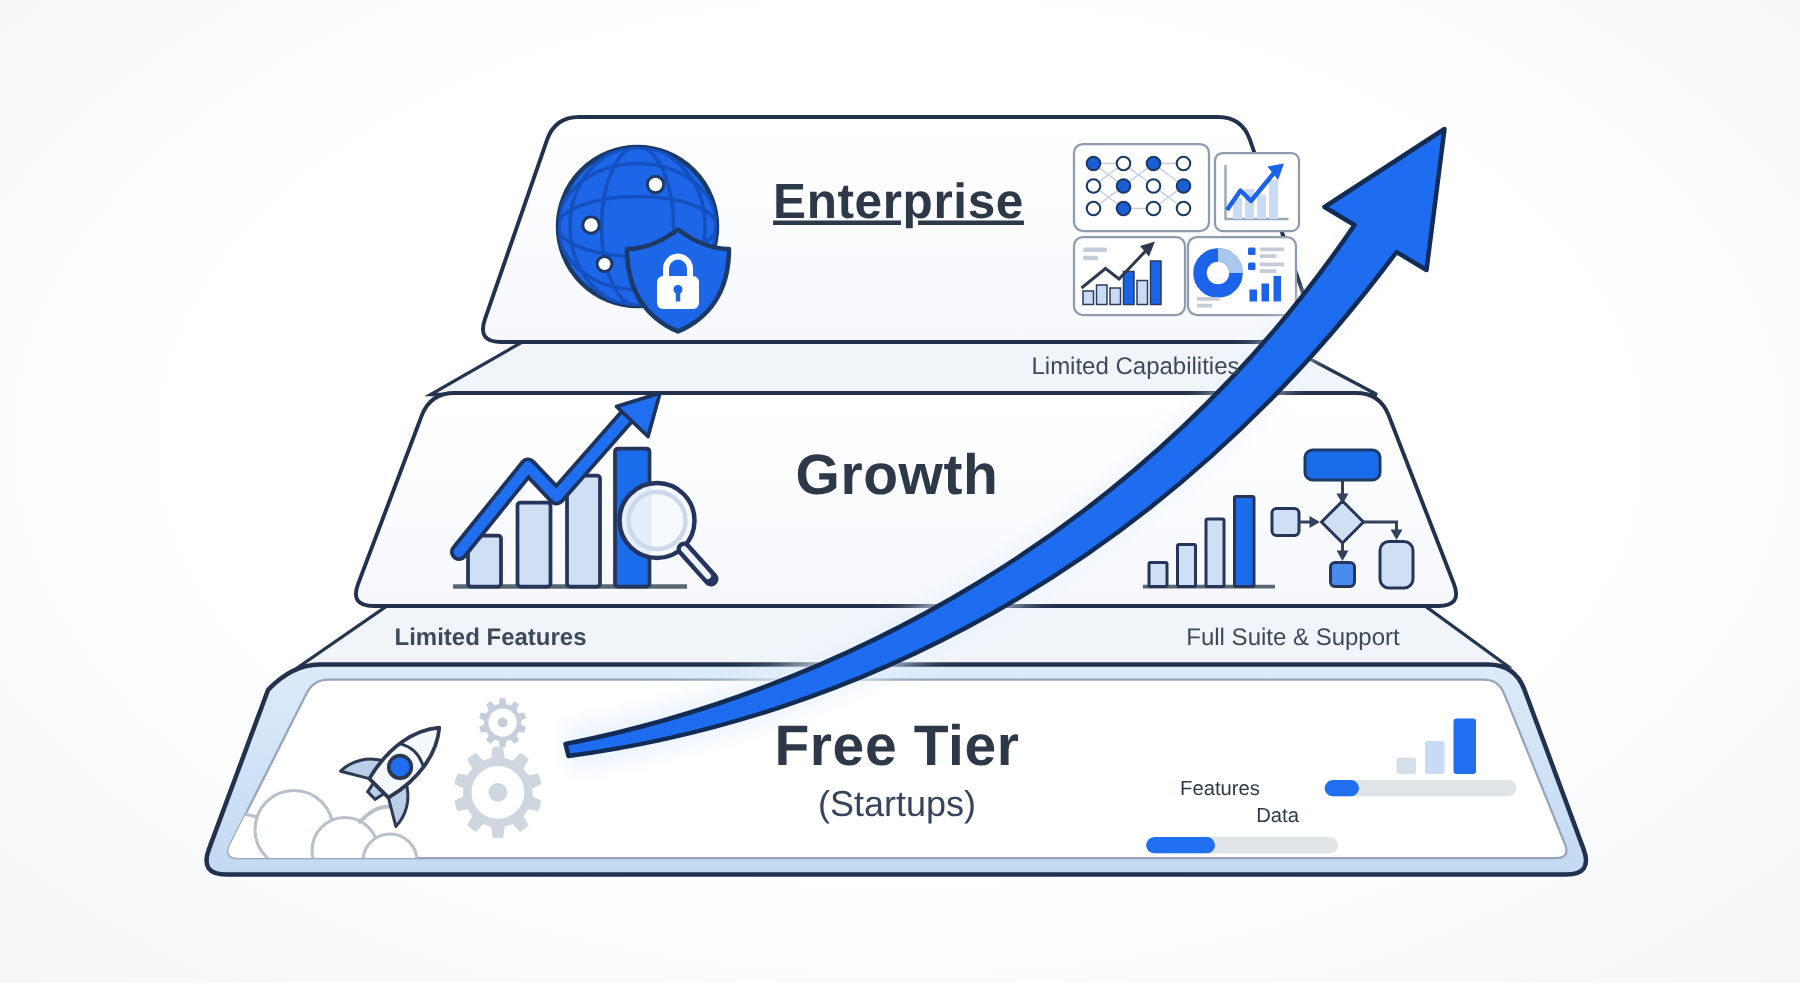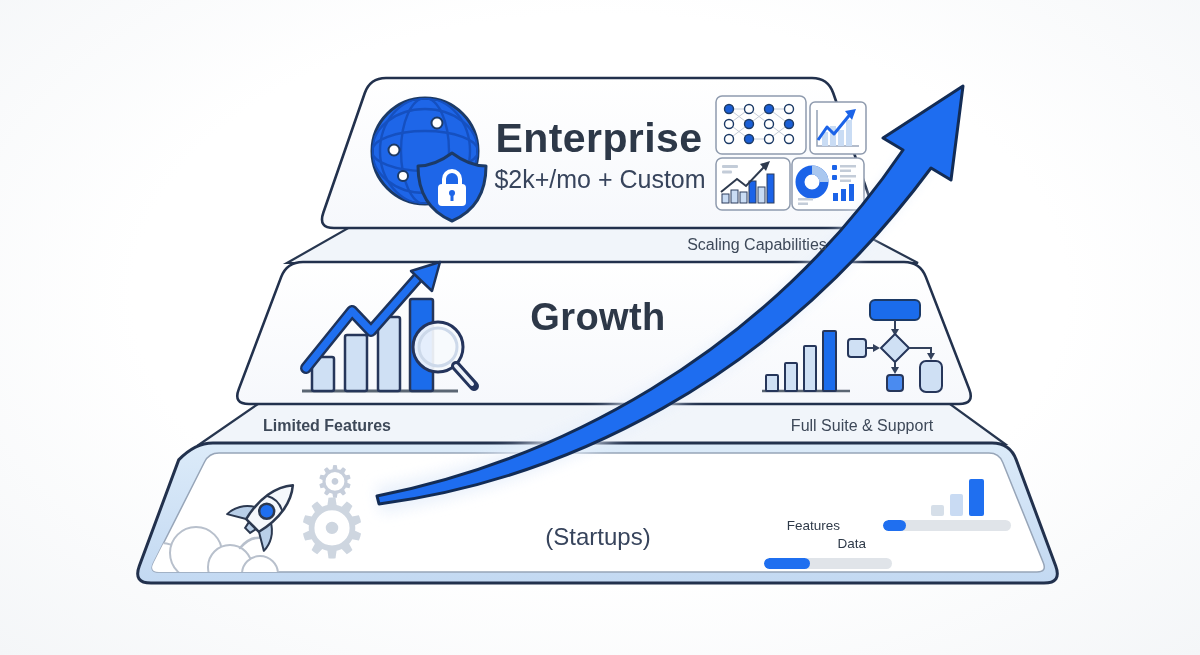--- a/index.html
+++ b/index.html
@@ -7,21 +7,21 @@
     width:1200px;height:655px;overflow:hidden;
     font-family:"Liberation Sans", sans-serif;
     background:radial-gradient(ellipse at 50% 45%, #ffffff 55%, #f4f6f8 100%);
   }
   .stage{position:relative;width:1200px;height:655px;}
   .stage > svg{position:absolute;left:0;top:0;}
   .t{position:absolute;transform:translateX(-50%);white-space:nowrap;line-height:1.08;}
   .tier-name{font-weight:700;color:#2d3848;letter-spacing:.4px;}
   .tier-sub{font-weight:500;color:#37445c;}
   .band-label{font-size:16px;font-weight:500;color:#3e4959;}
-  .ent-name{left:599px;top:116px;font-size:41px;}
+  .ent-name{left:599px;top:116px;font-size:33px;text-decoration:underline;}
   .ent-price{left:600px;top:166px;font-size:25px;}
   .scaling{left:757px;top:236px;}
   .growth-name{left:598px;top:297px;font-size:38px;}
   .growth-price{left:598px;top:345px;font-size:24px;}
   .limited{left:327px;top:417px;font-weight:bold;}
   .fullsuite{left:862px;top:417px;}
   .free-name{left:598px;top:478px;font-size:38px;}
   .free-sub{left:598px;top:524px;font-size:24px;text-align:center;}
   .metric{position:absolute;display:flex;align-items:center;gap:7px;}
   .metric .mlabel{width:76px;text-align:right;font-size:13.5px;font-weight:500;color:#2f3a49;}
@@ -236,25 +236,25 @@
     <rect x="969" y="479" width="15" height="37" rx="2" fill="#1f6ff0"></rect>
   </g>
 
   <g>
     <path d="M 378 500 C 560 468 765 372 920 156" fill="none" stroke="#e8f0fb" stroke-width="28" opacity="0.9" filter="url(#softGlow)"></path>
     <path d="M 377 496 C 550 462 760 360 903 150 L 883 138 L 963 86 L 951 180 L 931 168 C 770 385 560 480 379 504 Z" fill="#1e6df0" stroke="#132c55" stroke-width="3" stroke-linejoin="round"></path>
   </g>
 </svg>
 
 <div class="t tier-name ent-name">Enterprise</div>
-<div class="t tier-sub ent-price">$2k+/mo + Custom</div>
-<div class="t band-label scaling">Scaling Capabilities</div>
+<div class="t band-label scaling">Limited Capabilities</div>
 <div class="t tier-name growth-name">Growth</div>
 <div class="t band-label limited">Limited Features</div>
 <div class="t band-label fullsuite">Full Suite &amp; Support</div>
+<div class="t tier-name free-name">Free Tier</div>
 <div class="t tier-sub free-sub">(Startups)</div>
 
 <div class="metric m1">
   <div class="mlabel">Features</div>
   <div class="track">
     <div class="fill" style="width: 18%;"></div>
   </div>
 </div>
 <div class="metric m2">
   <div class="mlabel">Data</div>

